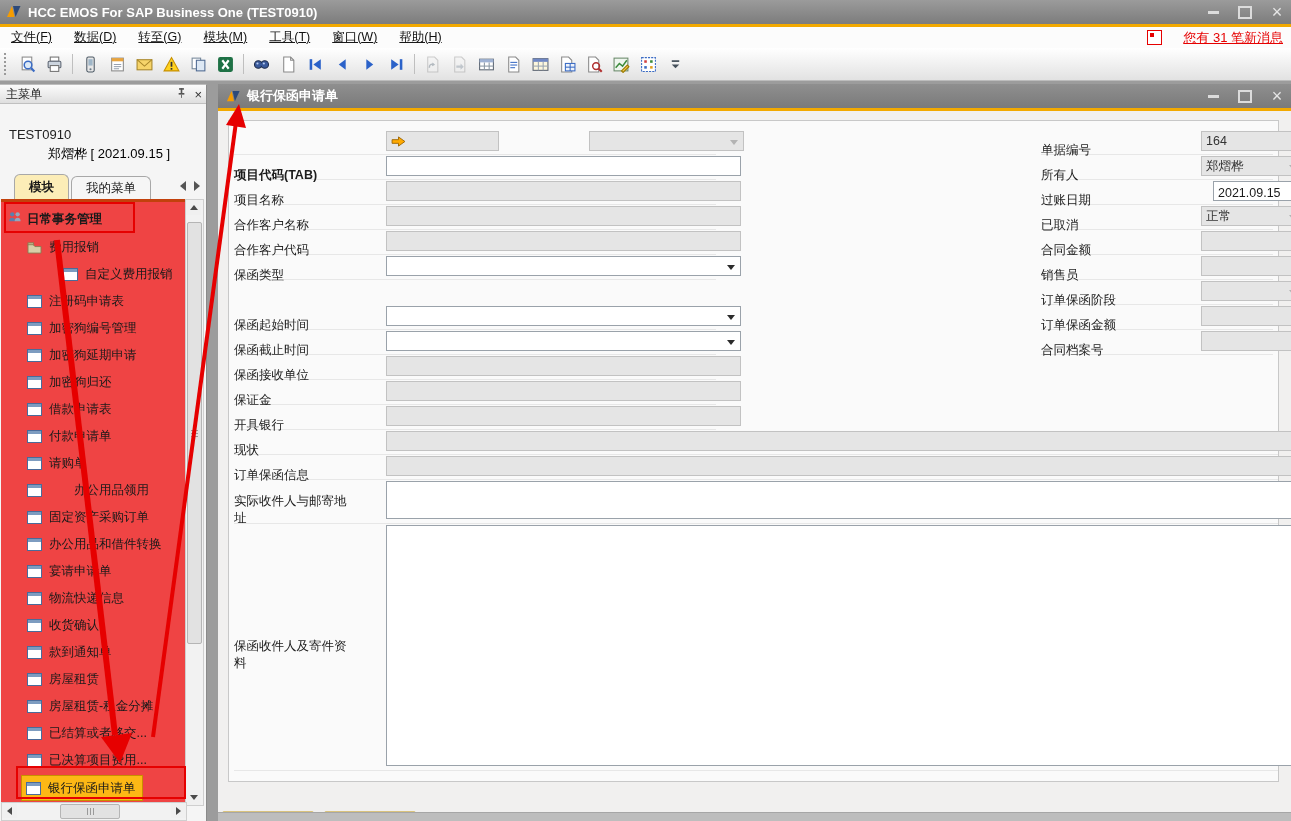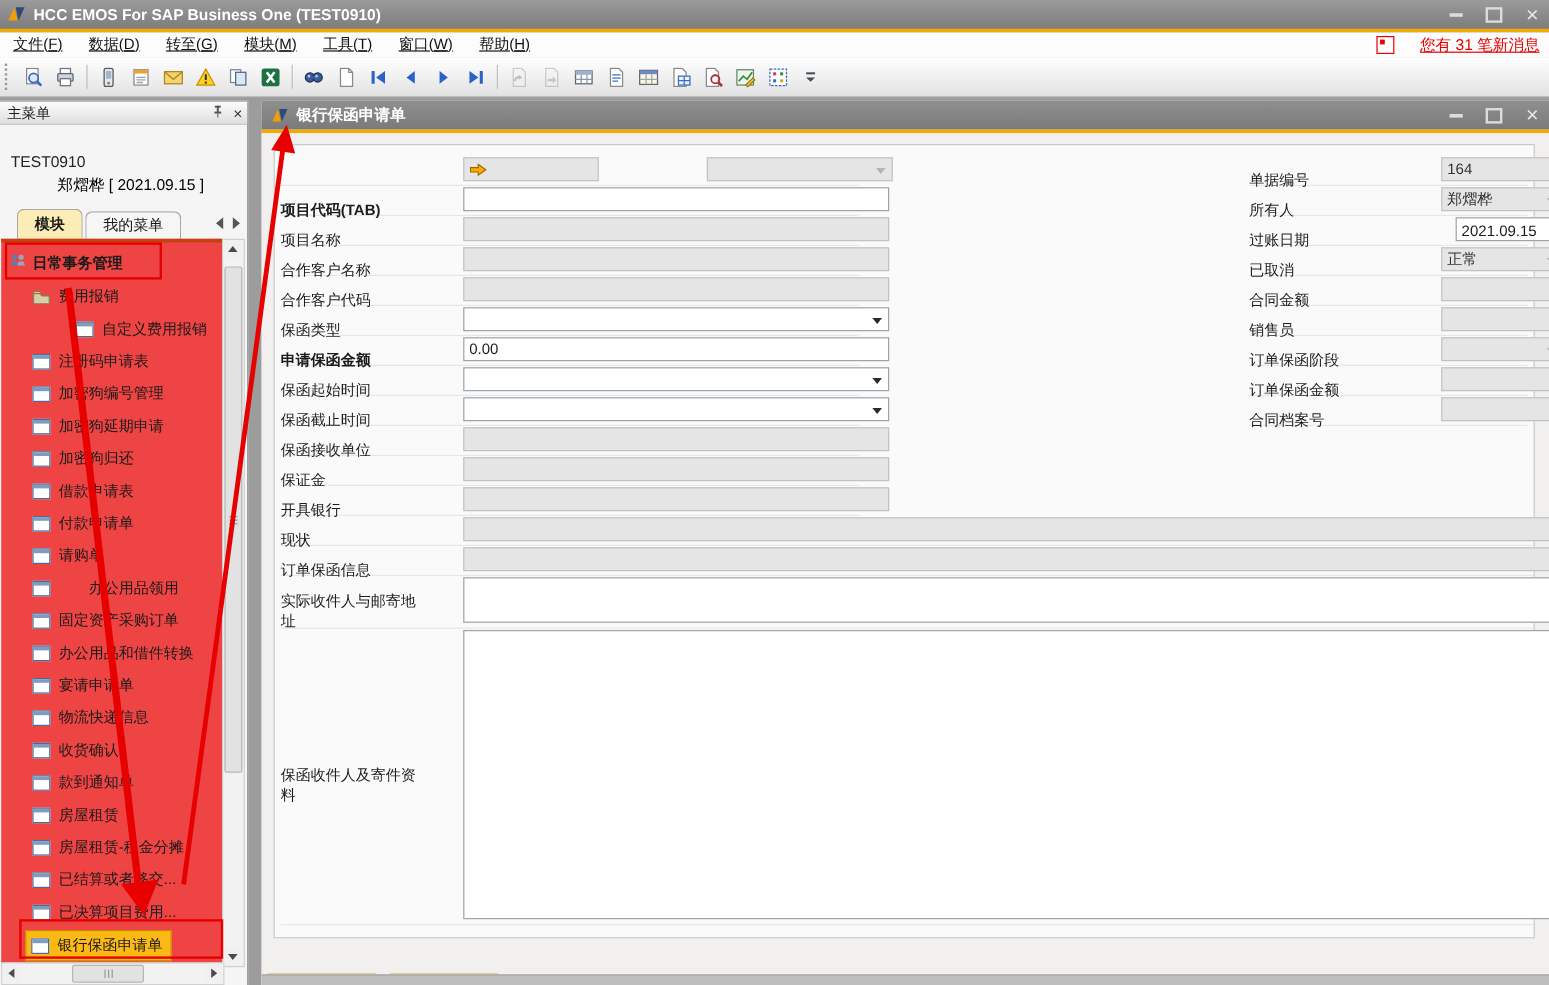--- a/index.html
+++ b/index.html
@@ -536,26 +536,20 @@
               <span></span>
             </div>
           </div>
           <div class="frow" style="top: 133px; height: 25px; width: 482px;">
             <span class="flabel">保函类型</span>
             <div class="ffield editable" style="left: 122px; width: 355px; height: 20px;">
               <span></span>
               <span class="dd"></span>
             </div>
           </div>
-          <div class="frow" style="top: 158px; height: 25px; width: 482px;">
-            <span class="flabel b">申请保函金额</span>
-            <div class="ffield editable" style="left: 122px; width: 355px; height: 20px;">
-              <span>0.00</span>
-            </div>
-          </div>
           <div class="frow" style="top: 183px; height: 25px; width: 482px;">
             <span class="flabel">保函起始时间</span>
             <div class="ffield editable" style="left: 122px; width: 355px; height: 20px;">
               <span></span>
               <span class="dd"></span>
             </div>
           </div>
           <div class="frow" style="top: 208px; height: 25px; width: 482px;">
             <span class="flabel">保函截止时间</span>
             <div class="ffield editable" style="left: 122px; width: 355px; height: 20px;">

